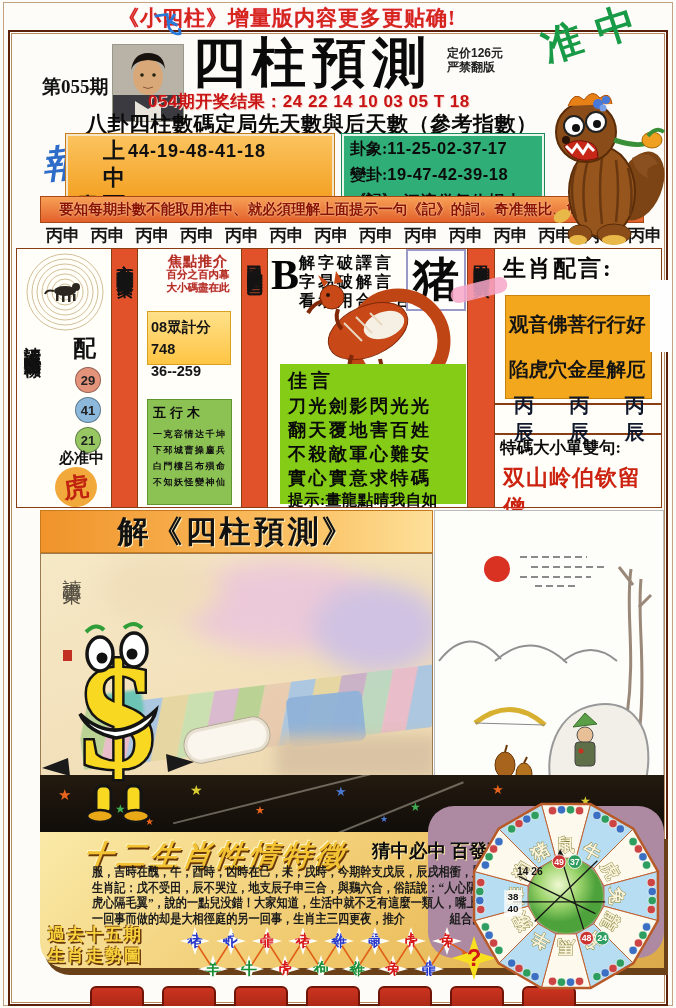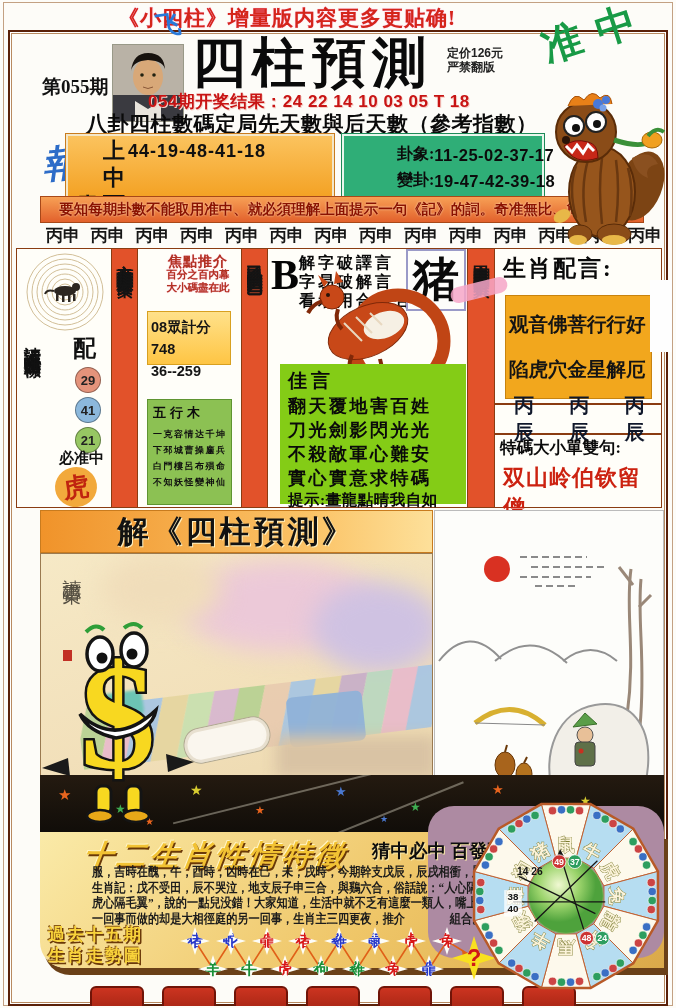--- a/index.html
+++ b/index.html
@@ -23,21 +23,21 @@
   .subtitle{left:86px;top:110px;font-size:21px;font-weight:900;color:#0a0a0a;font-family:"Liberation Serif",serif;letter-spacing:.5px;}
   .bao{left:42px;top:138px;font-size:38px;font-weight:900;color:#2d6cc8;transform:rotate(-6deg);font-family:"Liberation Serif",serif;font-style:italic;}
   
   .xt-box{left:66px;top:134px;width:264px;height:84px;background:linear-gradient(180deg,#fbc35e,#f1950e);border:2px solid #f3e6c8;box-shadow:0 0 0 1px #c87b1e;display:flex;align-items:center;}
   .xt-title{font-size:23px;font-weight:900;color:#111;margin-left:6px;letter-spacing:2px;line-height:26px;}
   .xt-rows{flex:1;}
   .xt-row{display:flex;align-items:center;height:27px;}
   .xt-pos{width:28px;text-align:center;font-size:22px;font-weight:900;color:#111;font-family:"Liberation Serif",serif;}
   .xt-nums{font-size:18px;font-weight:900;color:#101010;letter-spacing:1px;}
   .gua-box{left:342px;top:134px;width:202px;height:88px;background:#2fae77;border:2px solid #e9f6ec;box-shadow:0 0 0 1px #1d8a58;padding:3px 6px;box-sizing:border-box;}
-  .gua-row{display:flex;align-items:flex-end;height:26px;margin-left:47px;}
+  .gua-row{display:flex;align-items:flex-start;height:26px;}
   .gua-label{font-size:16px;font-weight:900;color:#0c0c0c;font-family:"Liberation Serif",serif;white-space:nowrap;}
   .gua-value{font-size:16.5px;font-weight:900;color:#0c0c0c;letter-spacing:.5px;white-space:nowrap;}
   .notice{left:40px;top:196px;width:602px;height:25px;background:linear-gradient(180deg,#f7a055,#e2612c);border:1px solid #a84818;display:flex;align-items:center;justify-content:center;font-size:14.5px;font-weight:900;color:#8b1200;text-shadow:0 0 2px #ffe8c8;font-family:"Liberation Serif",serif;white-space:nowrap;}
   .bingshen{left:42px;top:222px;width:624px;height:26px;display:flex;justify-content:space-between;align-items:center;padding:0 4px;box-sizing:border-box;}
   .bingshen span{font-size:17px;font-weight:900;color:#161616;font-family:"Liberation Serif",serif;}
   
   .mid-col{top:248px;height:260px;background:#fffef9;border:1px solid #8a3c12;box-sizing:border-box;}
   .gz-strip{top:248px;height:260px;background:#e2522a;border:1px solid #8a3c12;box-sizing:border-box;overflow:hidden;text-align:center;}
   .gz-pair{writing-mode:vertical-rl;text-orientation:upright;font-size:17px;font-weight:900;color:#141414;font-family:"Liberation Serif",serif;margin:3px auto;line-height:22px;}
   .colA{left:16px;width:96px;}
@@ -312,22 +312,22 @@
       <ellipse cx="98" cy="54" rx="21" ry="13" fill="#f6f0e4" transform="rotate(-20 98 54)"></ellipse>
       <circle cx="46" cy="26" r="12" fill="#c84818" stroke="#802808"></circle>
       <path d="M38,16 l-6,-12 l10,7 Z M48,13 l2,-13 l7,11 Z" fill="#c84818"></path>
       <path d="M36,30 q-10,4 -14,12 M52,38 q-4,12 4,20 M66,84 q-6,14 2,22 M94,88 q2,14 12,18" stroke="#802808" stroke-width="4" fill="none"></path>
       <path d="M58,52 l18,18 M70,46 l16,16 M84,42 l12,12" stroke="#e8d8c0" stroke-width="2"></path>
       <circle cx="42" cy="24" r="2" fill="#2a1208"></circle>
     </svg>
     <div class="abs jiayan">
       <div class="jy-t">佳言</div>
       <div id="jiayan-lines">
+          <div class="jy-l">刀光劍影閃光光</div>
           <div class="jy-l">翻天覆地害百姓</div>
-          <div class="jy-l">刀光劍影閃光光</div>
           <div class="jy-l">不殺敵軍心難安</div>
           <div class="jy-l">實心實意求特碼</div>
         </div>
       <div class="jy-h">提示:畫龍點晴我自如</div>
     </div>
   </div>
 
   <div class="abs gz-strip s3" id="strip-2">
       <div class="gz-pair">甲寅</div>
       <div class="gz-pair">甲寅</div>

